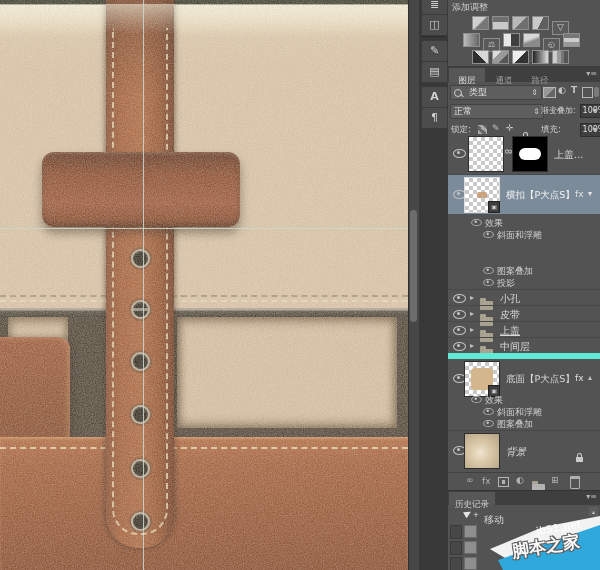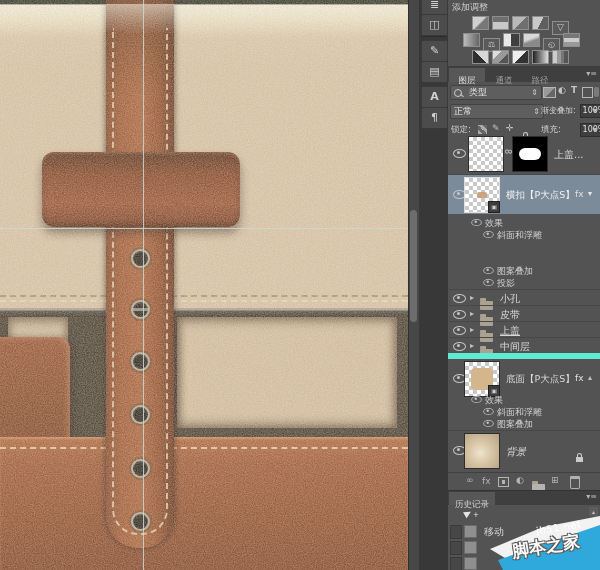--- a/index.html
+++ b/index.html
@@ -307,21 +307,21 @@
   <div class="abs" style="left:448px;top:490px;width:152px;height:80px;background:#535353;border-top:1px solid #333;">
     <div class="abs" style="left:0;top:0;width:152px;height:14px;background:#3f3f3f;">
       <div class="abs" style="left:1px;top:1px;width:46px;height:13px;background:#575757;text-align:center;">
         <span class="sm" style="font-size:8.5px;">历史记录</span></div>
       <div class="abs" style="right:3px;top:1px;color:#b5b5b5;font-size:8px;">▾≡</div>
     </div>
 
     <div class="abs" style="left:0;top:16px;width:152px;height:15px;">
       <span class="abs" style="left:16px;top:1px;color:#e5e5e5;font-size:9px;transform:rotate(-30deg);display:inline-block;">▶</span>
       <span class="abs" style="left:25px;top:4px;color:#e5e5e5;font-size:7px;">+</span>
-      <span class="lbl abs" style="left:36px;top:18px;">移动</span>
+      <span class="lbl abs" style="left:36px;top:6px;">移动</span>
       <span class="abs" style="right:2px;top:0;width:9px;height:9px;background:#5d5d5d;color:#c5c5c5;font-size:6px;text-align:center;line-height:9px;">▴</span>
     </div>
     <div class="abs" style="left:0;top:33px;width:152px;height:15px;">
       <span class="abs" style="left:2px;top:1px;width:10px;height:12px;background:#474747;border:1px solid #3a3a3a;"></span>
       <span class="abs" style="left:16px;top:1px;width:11px;height:11px;background:#8f8f8f;border:1px solid #6a6a6a;"></span>
     </div>
     <div class="abs" style="left:0;top:49px;width:152px;height:15px;">
       <span class="abs" style="left:2px;top:1px;width:10px;height:12px;background:#474747;border:1px solid #3a3a3a;"></span>
       <span class="abs" style="left:16px;top:1px;width:11px;height:11px;background:#8f8f8f;border:1px solid #6a6a6a;"></span>
     </div>

